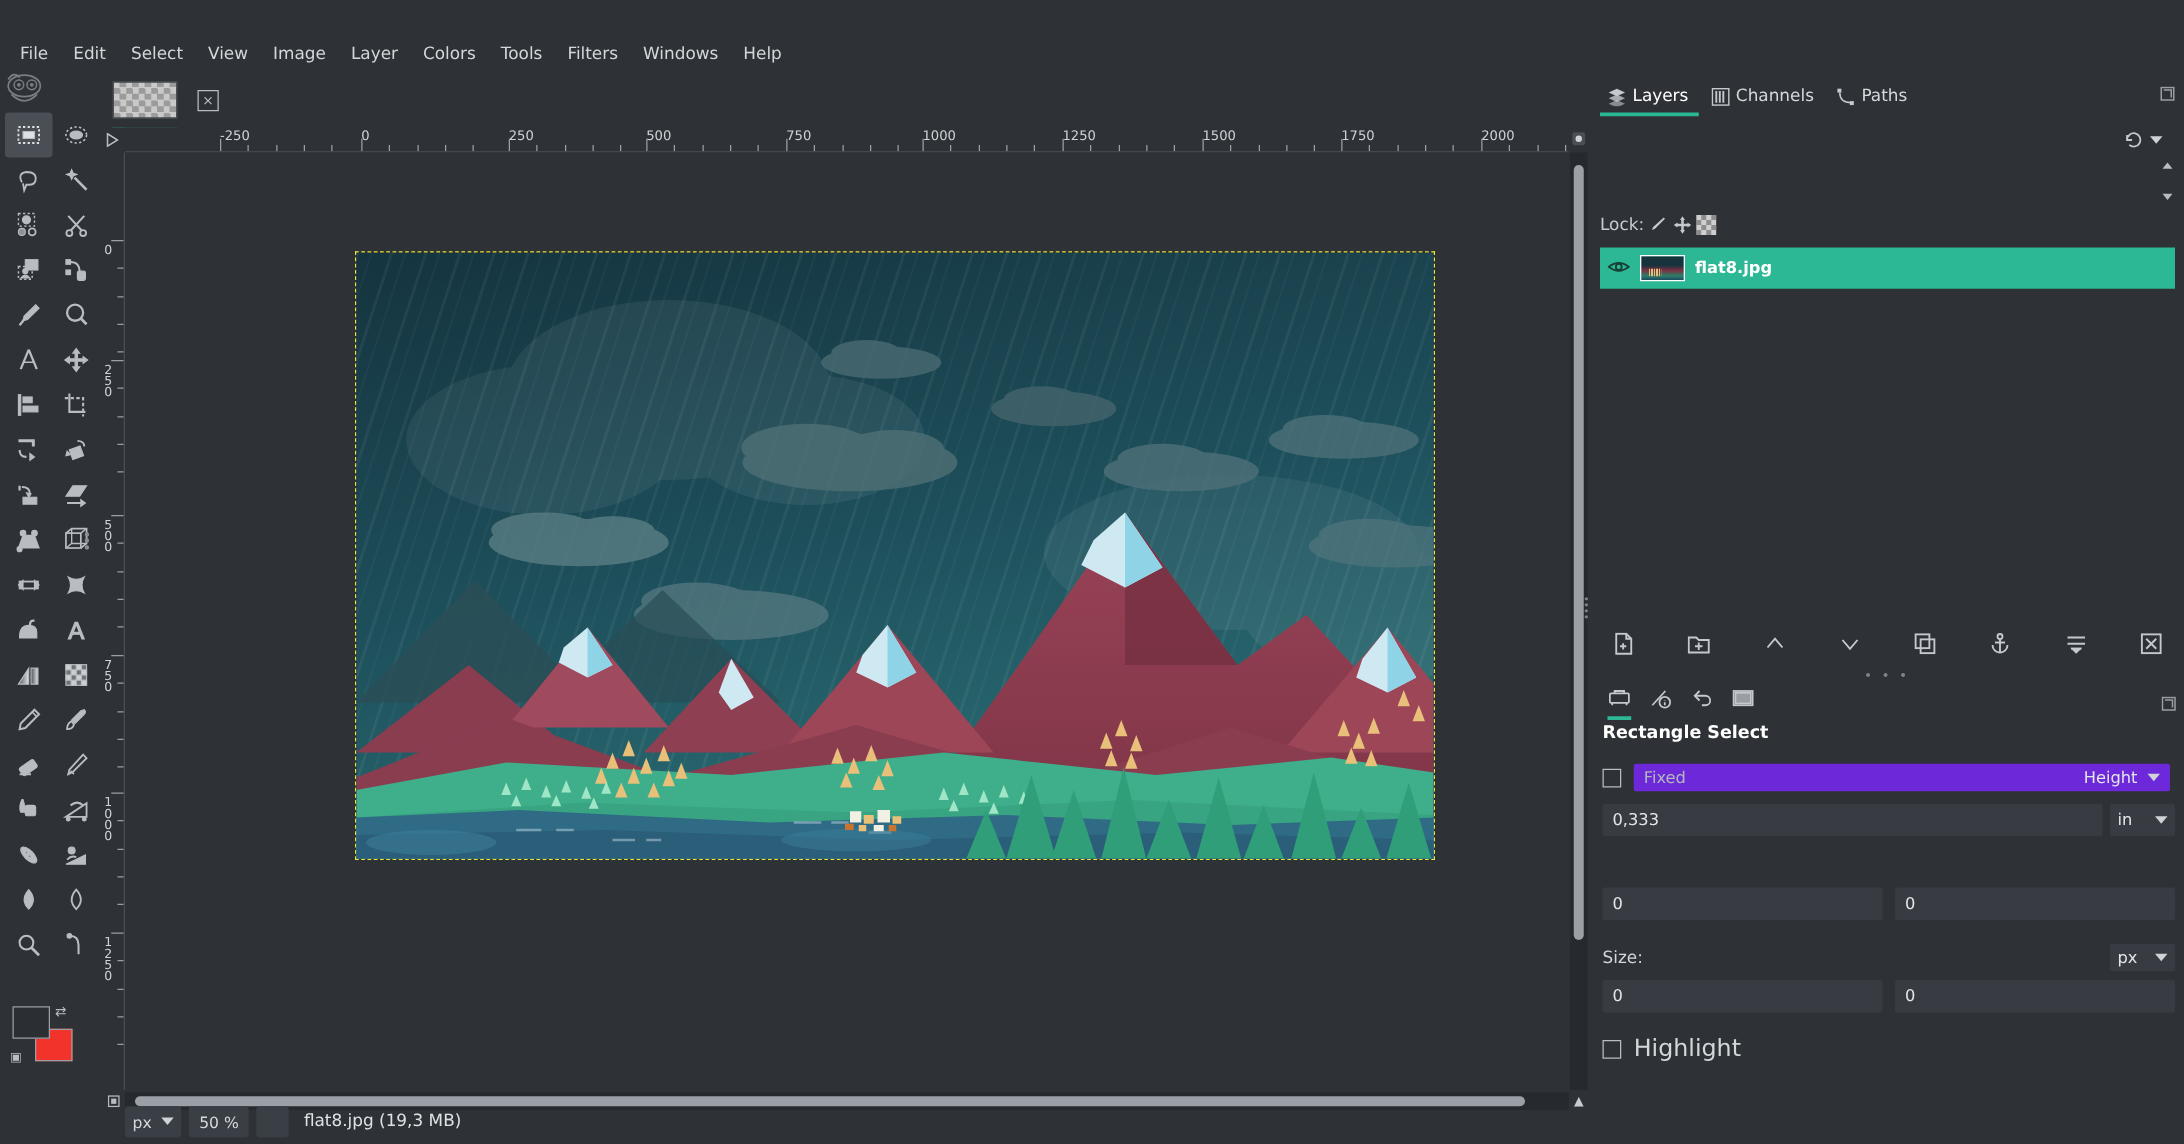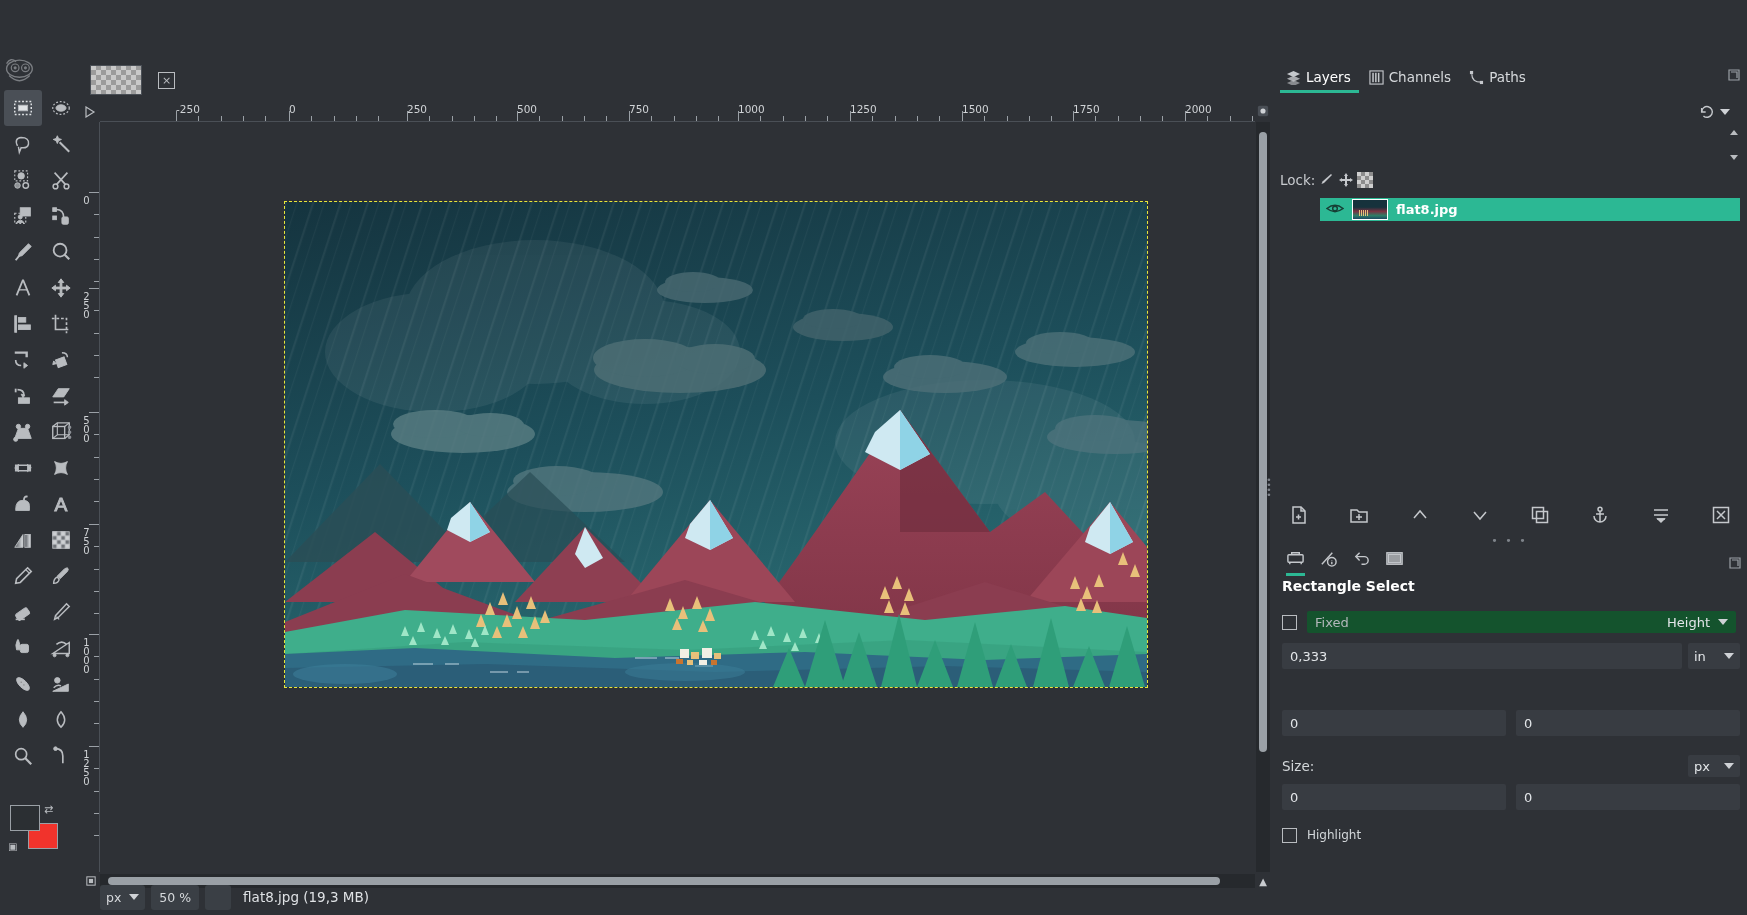--- a/index.html
+++ b/index.html
@@ -243,22 +243,22 @@
   .checkerbox {
     width: 16px; height: 16px;
     background: repeating-conic-gradient(#8d8d8d 0% 25%, #cfcfcf 0% 50%) 50% / 8px 8px;
   }
 
   .layer-list {
     position: absolute; left: 8px; top: 140px; width: 460px; height: 300px;
     background: #2e3136;
   }
   .layer-row {
-    display: flex; align-items: center; height: 23px; background: #2cb894;
-    gap: 8px; padding: 0 6px; margin-left: 40px;
+    display: flex; align-items: center; height: 33px; background: #2cb894;
+    gap: 8px; padding: 0 6px;
   }
   .layer-row .eye svg { width: 18px; height: 13px; fill: none; stroke: #173f35; stroke-width: 1.6; }
   .layer-thumb {
     width: 36px; height: 21px; border: 1.5px solid #ffffff;
     background: linear-gradient(#16323c 38%, #7a3242 60%, #2e7d66 82%, #1d4a62 100%);
     position: relative; overflow:hidden;
   }
   .layer-thumb::after{
     content:""; position:absolute; left:6px; bottom:3px; width:10px; height:6px;
     background: repeating-linear-gradient(90deg,#e6c07b 0 1px,transparent 1px 2px);
@@ -289,21 +289,21 @@
   .opt-title {
     position: absolute; left: 10px; top: 520px; font-size: 14px; font-weight: bold; color: #ffffff;
   }
 
   .opt-fixed {
     position: absolute; left: 10px; top: 553px; width: 458px; height: 22px;
     display: flex; align-items: center; gap: 10px;
   }
   .chk { width: 15px; height: 15px; border: 1.6px solid #b9bcc0; background: transparent; }
   .fixed-combo {
-    flex: 1; background: #14532d; border-radius: 2px; height: 22px;
+    flex: 1; background: #6d28d9; border-radius: 2px; height: 22px;
     display: flex; align-items: center; padding: 0 8px; font-size: 13px; color: #b3b7bb;
     margin-right: 4px;
   }
   .fixed-combo .rv { margin-left: auto; color: #e3e6e9; display:flex; align-items:center; gap:8px;}
 
   .opt-fixedval {
     position: absolute; left: 10px; top: 585px; width: 458px; height: 26px;
     display: flex; align-items: center; gap: 6px;
   }
   .spinbox {
@@ -331,30 +331,43 @@
     margin-left: auto; background: #383c42; border-radius: 2px; height: 22px; width: 52px;
     display: flex; align-items: center; justify-content: space-between; padding: 0 6px;
     font-size: 13px; color: #e3e6e9;
   }
   .pair-row {
     position: absolute; left: 10px; width: 458px; height: 28px; display: flex; gap: 10px;
   }
   .pair-row .spinbox { flex: 1; }
 
   .opt-highlight {
-    position: absolute; left: 10px; top: 770px; display: flex; align-items: flex-start; gap: 10px;
-    font-size: 12px; color: #d3d7da;
+    position: absolute; left: 10px; top: 770px; display: flex; align-items: center; gap: 10px;
+    font-size: 19px; color: #d3d7da;
   }
 </style>
 </head>
 <body>
 
 <div class="app">
 
 
+  <div class="menubar">
+    <div class="menu-item">File</div>
+    <div class="menu-item">Edit</div>
+    <div class="menu-item">Select</div>
+    <div class="menu-item">View</div>
+    <div class="menu-item">Image</div>
+    <div class="menu-item">Layer</div>
+    <div class="menu-item">Colors</div>
+    <div class="menu-item">Tools</div>
+    <div class="menu-item">Filters</div>
+    <div class="menu-item">Windows</div>
+    <div class="menu-item">Help</div>
+  </div>
 
   <div class="toolbox">
     <svg class="tb-logo" viewBox="0 0 70 34">
       <ellipse cx="18" cy="12" rx="15" ry="10" fill="none" stroke="#b9bcc0" stroke-width="1.6"></ellipse>
       <circle cx="13" cy="11" r="4.5" fill="none" stroke="#b9bcc0" stroke-width="1.4"></circle>
       <circle cx="13" cy="11" r="1.8" fill="#b9bcc0"></circle>
       <circle cx="25" cy="11" r="4.5" fill="none" stroke="#b9bcc0" stroke-width="1.4"></circle>
       <circle cx="25" cy="11" r="1.8" fill="#b9bcc0"></circle>
       <path d="M6 20 Q18 32 30 20" fill="none" stroke="#b9bcc0" stroke-width="1.6"></path>
       <path d="M3 6 Q8 -2 14 4" fill="none" stroke="#b9bcc0" stroke-width="1.6"></path>

